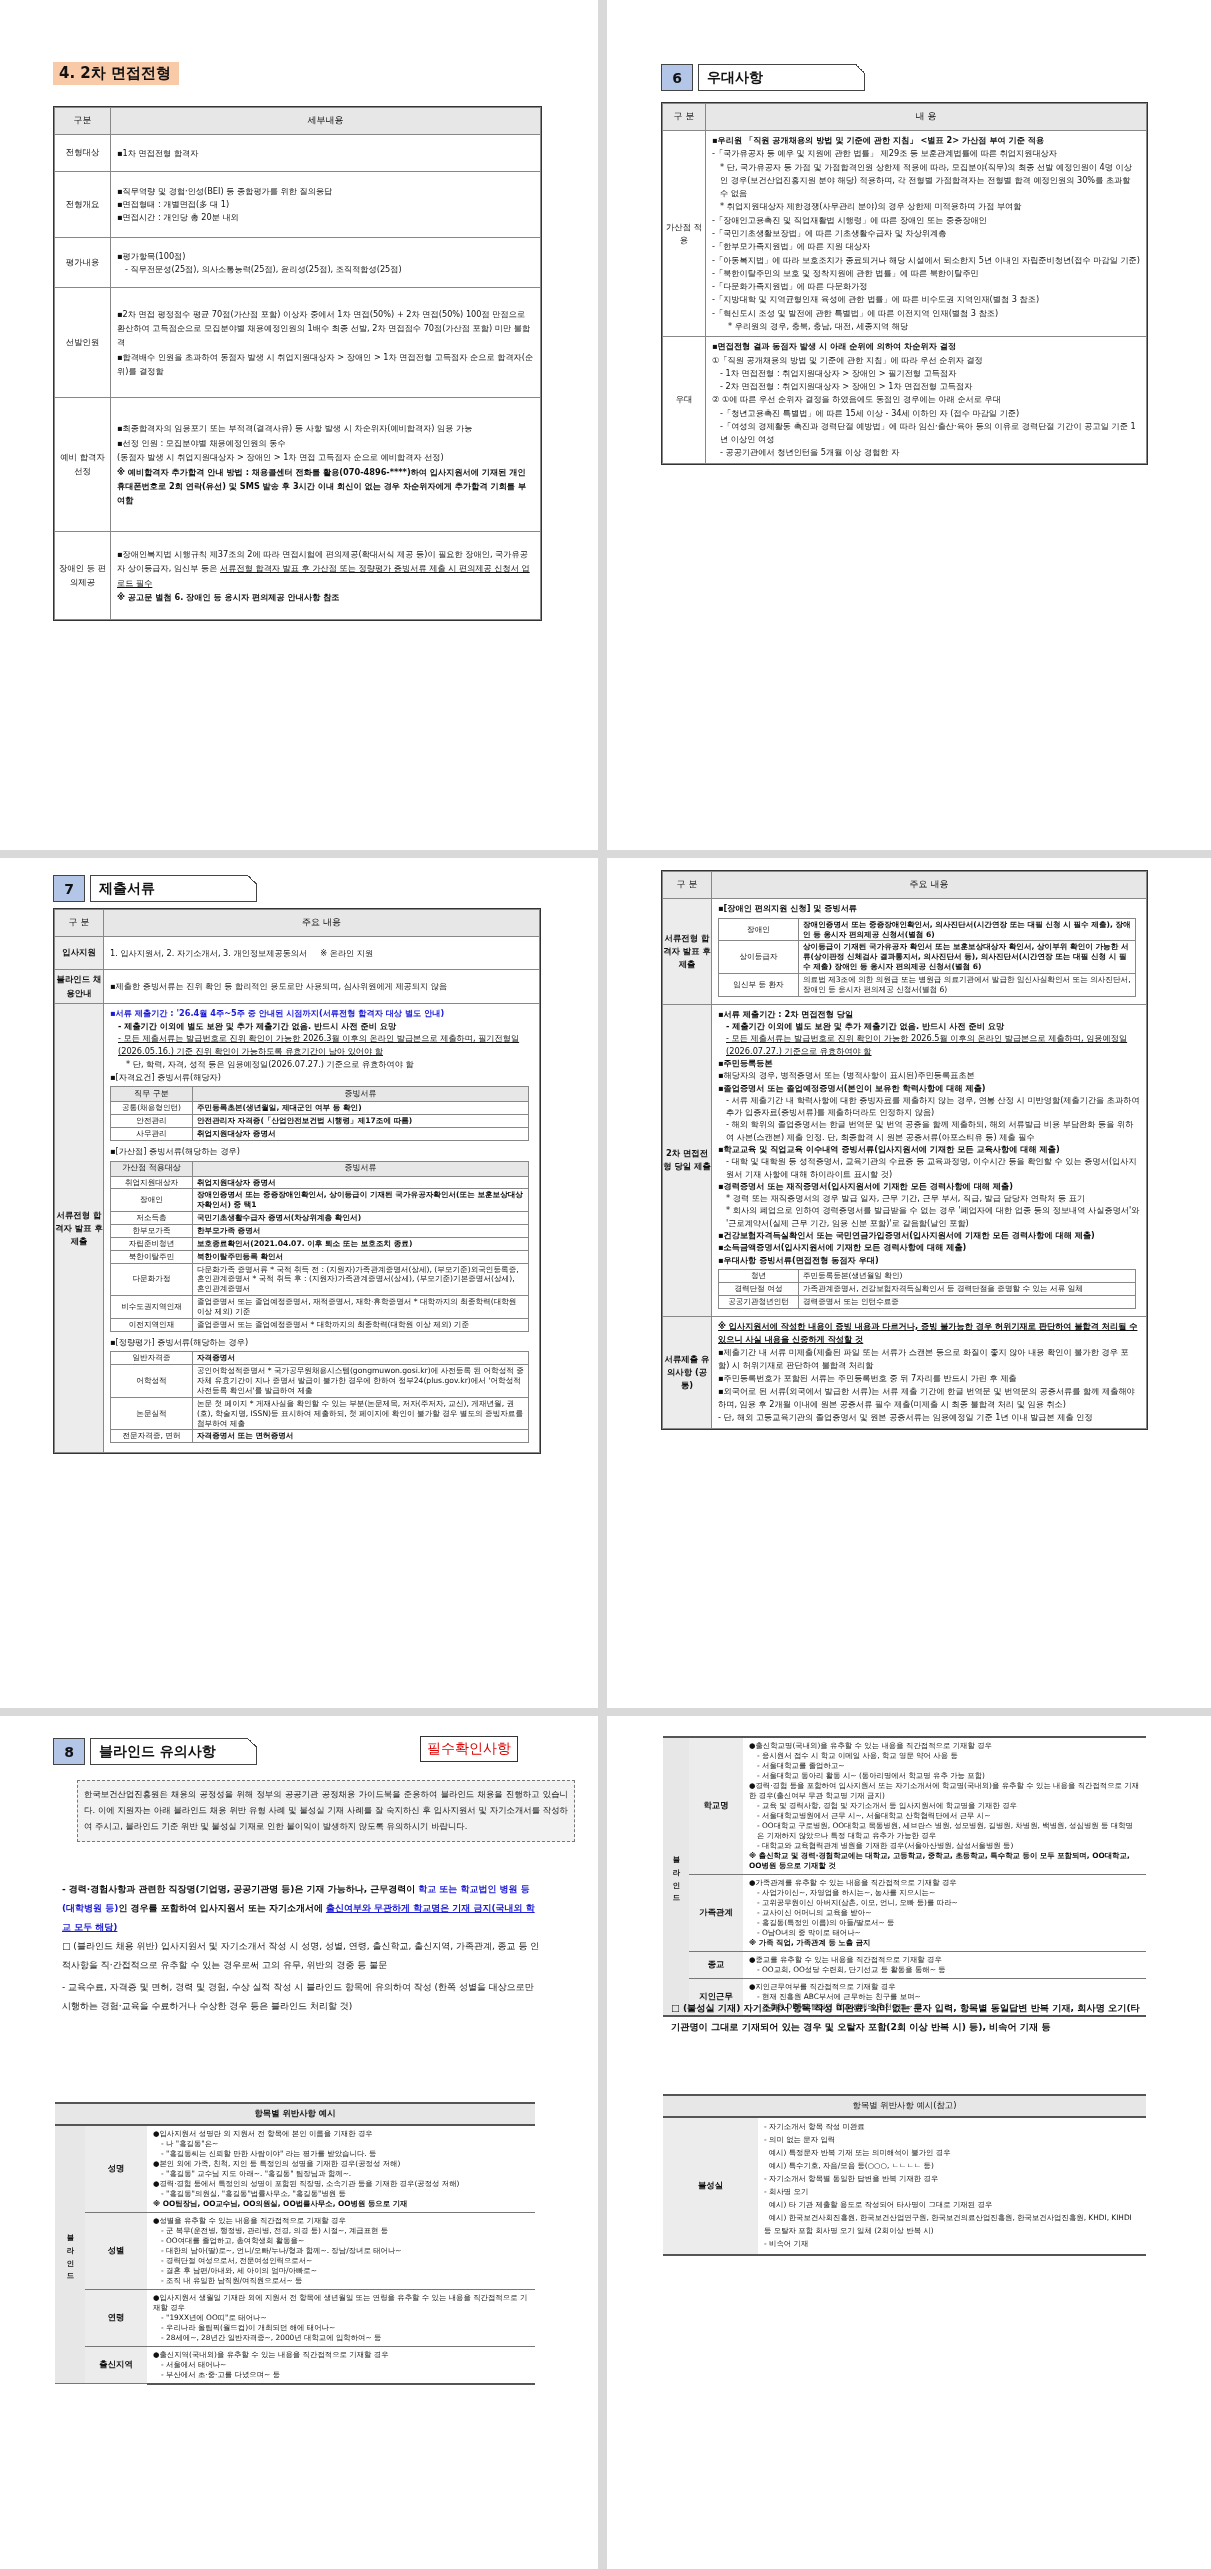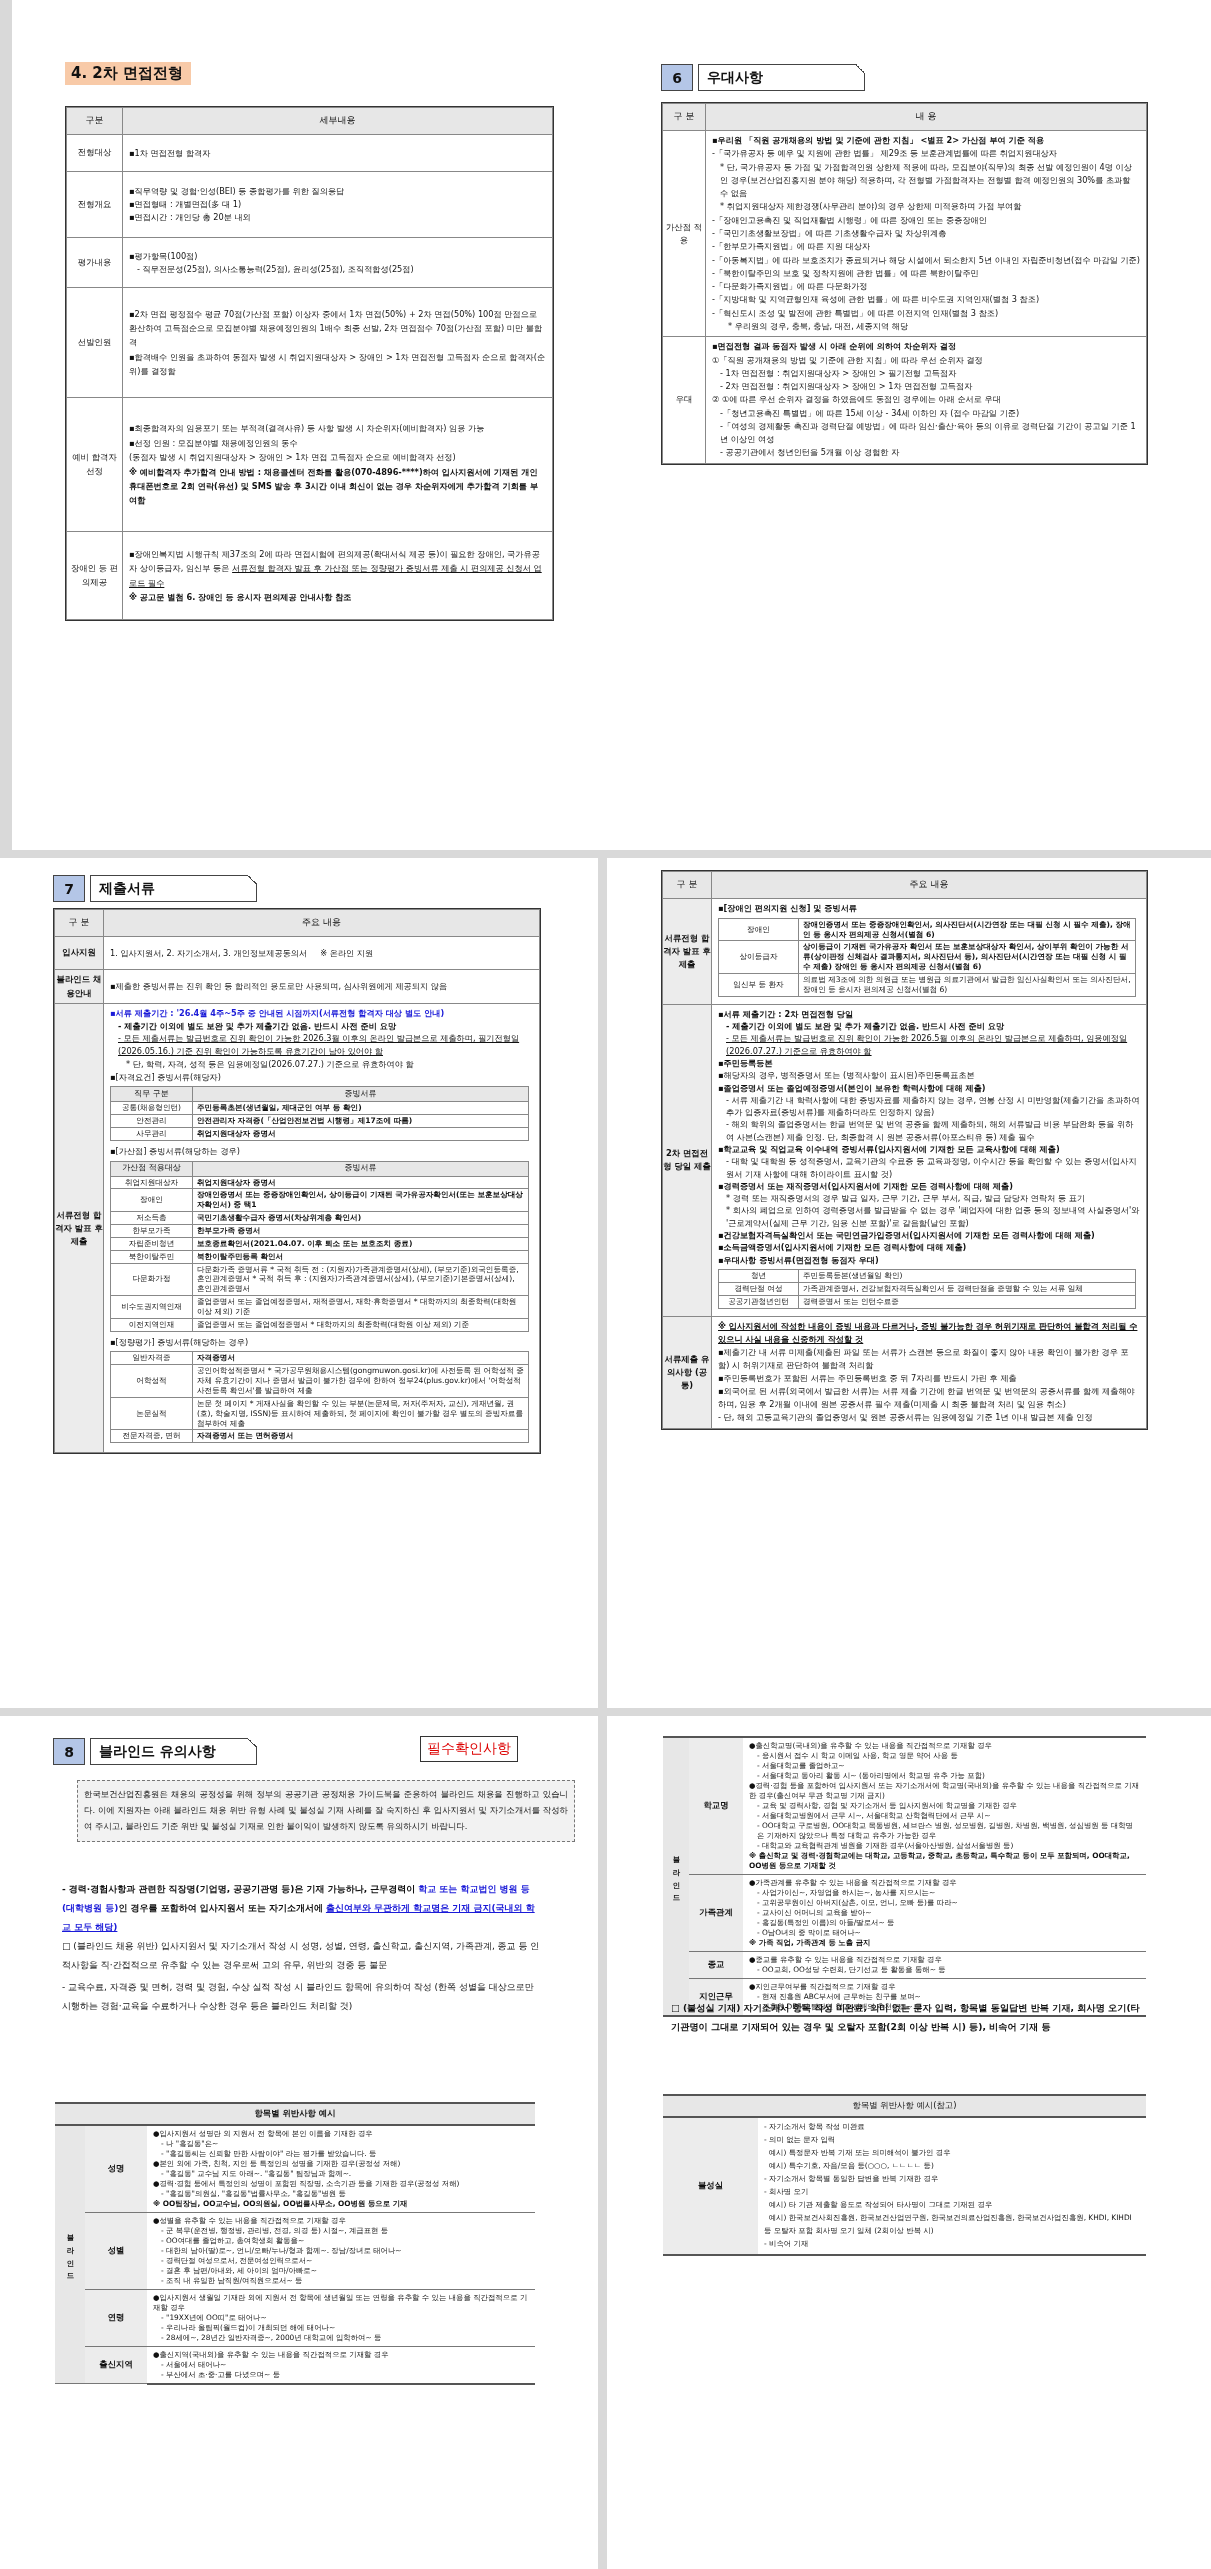--- a/index.html
+++ b/index.html
@@ -1,19 +1,19 @@
 <!DOCTYPE html>
 <html><head>
 <meta charset="utf-8">
 <style>
   * { box-sizing: border-box; margin: 0; padding: 0; }
   body { width: 1211px; height: 2569px; background: #d9d9d9; font-family: "DejaVu Sans", sans-serif; color: #111; overflow: hidden; }
   .grid { position: relative; width: 1211px; height: 2569px; }
   .page { position: absolute; background: #fff; overflow: hidden; }
-  .p1 { left: 12px; top: 0; width: 598px; height: 850px; }
+  .p1 { left: 0; top: 0; width: 598px; height: 850px; }
   .p2 { left: 607px; top: 0; width: 604px; height: 850px; }
   .p3 { left: 0; top: 858px; width: 598px; height: 850px; }
   .p4 { left: 607px; top: 858px; width: 604px; height: 850px; }
   .p5 { left: 0; top: 1716px; width: 598px; height: 853px; }
   .p6 { left: 607px; top: 1716px; width: 604px; height: 853px; }
 
   .fs { font-size: 8.2px; line-height: 1.55; }
   .small { font-size: 7.4px; line-height: 1.35; }
 
   .h-orange { position: absolute; left: 53px; top: 62px; background: #f8caa8; font-weight: bold; font-size: 15px; padding: 2px 8px 2px 6px; }

